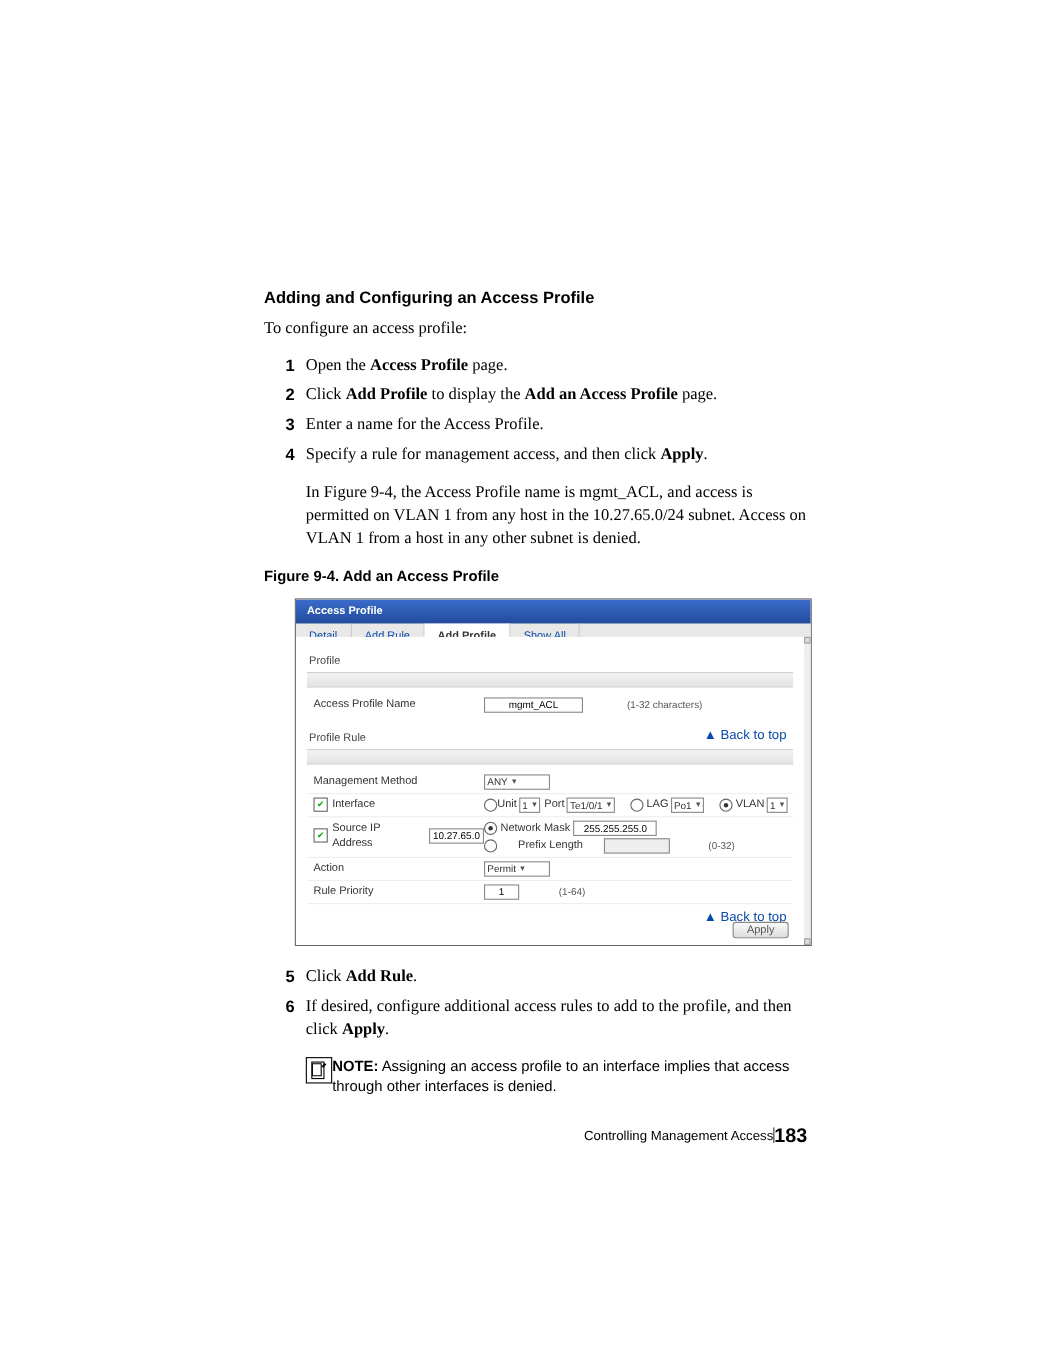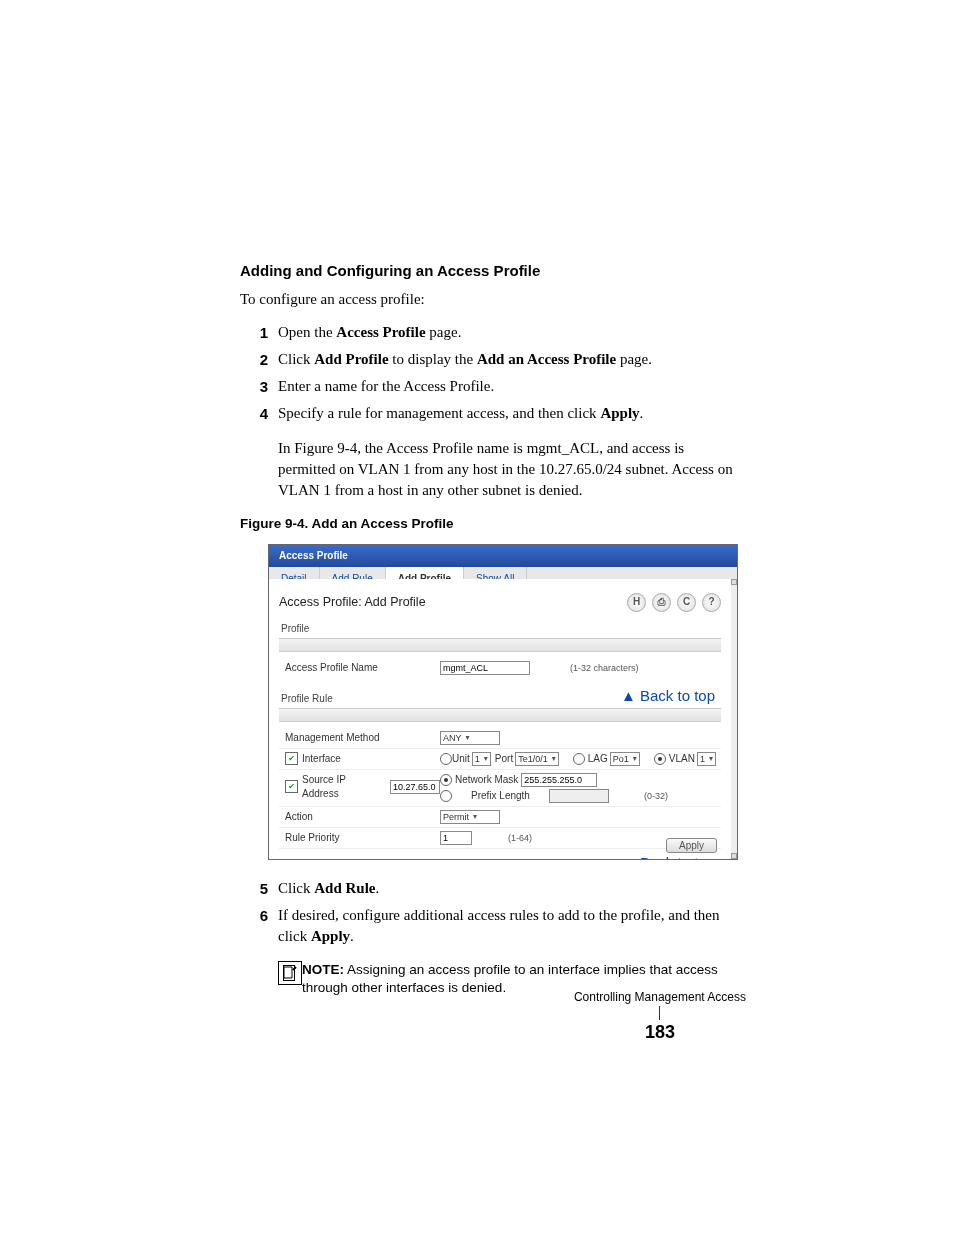--- a/index.html
+++ b/index.html
@@ -141,31 +141,31 @@
   }
   .ss-row {
     display:flex; align-items:center;
     font-size:10px; color:#333;
     padding: 3px 6px;
   }
   .ss-row + .ss-row { border-top: 1px solid #eee; }
   .ss-label { width: 155px; flex-shrink:0; display:flex; align-items:center; gap:4px;}
   .ss-input {
     height:14px; border:1px solid #888; background:#fff;
-    font-size:9px; padding:0 2px; box-sizing:border-box;
+    font-size:9px; padding:0 2px; box-sizing:border-box;text-align:center;
   }
   .ss-input.disabled { background:#eee; color:#999; }
   .ss-select {
     height:14px; border:1px solid #888; background:#fff;
     font-size:9px; padding:0 2px; box-sizing:border-box;
     display:inline-flex; align-items:center; gap:4px;
   }
   .ss-select::after { content:"▾"; font-size:8px; color:#555; }
   .ss-hint { color:#555; font-size:9px;padding-left:16px; }
-  .ss-link { color:#0a4aa8; font-size:15px; cursor:pointer; }
+  .ss-link { color:#0a4aa8; font-size:12px; cursor:pointer; }
   .ss-checkbox {
     width:11px; height:11px; border:1px solid #666; display:inline-flex;
     align-items:center; justify-content:center; font-size:8px; color:#0a0;
     background:#fff; flex-shrink:0;
   }
   .ss-radio {
     width:10px; height:10px; border:1px solid #666; border-radius:50%;
     display:inline-flex; align-items:center; justify-content:center; flex-shrink:0;
     background:#fff;
   }
@@ -206,25 +206,24 @@
   .note-icon svg { position:absolute; left:2px; top:2px; }
   .note-text {
     font-size:13.5px;
     font-family: Arial, Helvetica, sans-serif;
     line-height:1.35;
   }
   .note-text .note-label { font-weight:bold; }
   .footer {
     position:absolute;
     bottom:190px;
-    right:208px;
+    right:220px;
     font-size:12px;
     display:flex;
     align-items:center;
-    flex-direction:column;
   }
   .footer .divider { width:1px; height:14px; background:#333; }
   .footer .pagenum { font-weight:bold; font-size:18px; }
 </style>
 </head>
 <body>
 
 <div class="page">
 
   <div class="section-title">Adding and Configuring an Access Profile</div>
@@ -267,29 +266,20 @@
       <div class="ss-tab">Detail</div>
       <div class="ss-tab">Add Rule</div>
       <div class="ss-tab active">Add Profile</div>
       <div class="ss-tab">Show All</div>
     </div>
     <div class="ss-scrollbar">
       <div class="ss-scroll-arrow" style="top:0"></div>
       <div class="ss-scroll-arrow" style="bottom:0"></div>
     </div>
     <div class="ss-body">
-      <div class="ss-title-row">
-        <div class="ss-title">Access Profile: Add Profile</div>
-        <div class="ss-icons">
-          <div class="ss-icon">H</div>
-          <div class="ss-icon">⎙</div>
-          <div class="ss-icon">C</div>
-          <div class="ss-icon">?</div>
-        </div>
-      </div>
 
       <div class="ss-section-label">Profile</div>
       <div class="ss-bar"></div>
 
       <div class="ss-row">
         <div class="ss-label">Access Profile Name</div>
         <input class="ss-input" style="width: 90px;" value="mgmt_ACL">
         <span class="ss-hint" style="margin-left:24px">(1-32 characters)</span>
       </div>
 

